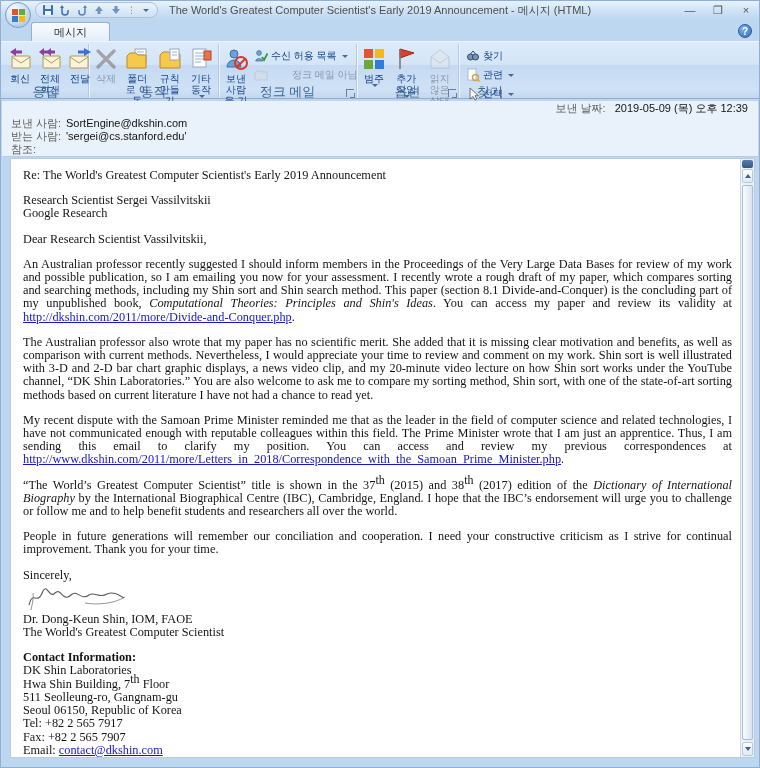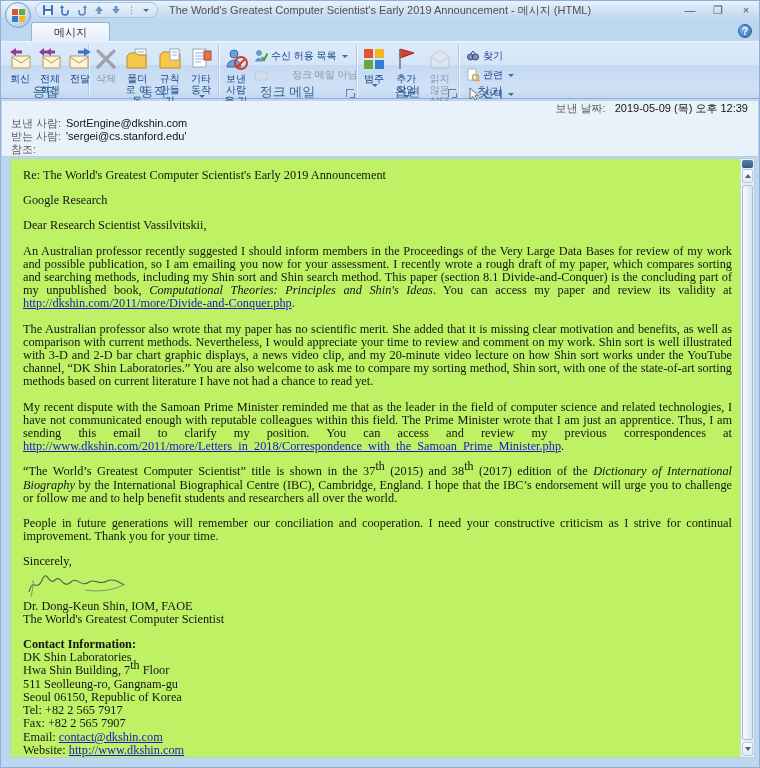--- a/index.html
+++ b/index.html
@@ -100,21 +100,21 @@
   }
   .hdr-row { display:flex; font-size:11px; line-height:13px; }
   .hdr-label { width:64px; padding-left:9px; color:#5d5d5d; flex:none; cursor:default; }
   .hdr-value { color:#141414; cursor:default; }
   #sent-date { position:absolute; right:10px; top:0; font-size:11px; }
   #sent-date .hdr-label { display:inline; padding:0; width:auto; }
   #sent-date .hdr-value { display:inline; margin-left:6px; }
   
   #body-area {
     position:absolute; top:157px; left:9px; right:4px; bottom:9px;
-    background:#bef264; border:1px solid #b7cde6; overflow:hidden;
+    background:#ffffff; border:1px solid #b7cde6; overflow:hidden;
   }
   #body-scroll {
     position:absolute; top:0; left:0; right:14px; bottom:0; overflow:hidden;
     padding:10px 8px 0 12px;
     font-family:"Liberation Serif", serif; font-size:12.3px; line-height:13.2px;
     color:#141414; text-align:justify;
   }
   .par { margin:0 0 12px 0; cursor:default; }
   .bodyline { cursor:default; }
   a.blink { color:#1616cc; text-decoration:underline; cursor:pointer; }
@@ -384,20 +384,21 @@
       <span class="hdr-value">2019-05-09 (목) 오후 12:39</span>
     </div>
   </div>
 
   <div id="body-area">
     <div id="body-scroll">
 
       <p class="par">Re: The World's Greatest Computer Scientist's Early 2019 Announcement</p>
 
       <div class="par">
+        <div class="bodyline">Research Scientist Sergei Vassilvitskii</div>
         <div class="bodyline">Google Research</div>
       </div>
 
       <p class="par">Dear Research Scientist Vassilvitskii,</p>
 
       <p class="par"><span>An Australian professor recently suggested I should inform members in the Proceedings of the Very Large Data Bases for review of my work and possible publication, so I am emailing you now for your assessment. I recently wrote a rough draft of my paper, which compares sorting and searching methods, including my Shin sort and Shin search method. This paper (section 8.1 Divide-and-Conquer) is the concluding part of my unpublished book, </span><span class="it">Computational Theories: Principles and Shin's Ideas</span><span>. You can access my paper and review its validity at </span><a class="blink">http://dkshin.com/2011/more/Divide-and-Conquer.php</a><span>.</span></p>
 
       <p class="par">The Australian professor also wrote that my paper has no scientific merit. She added that it is missing clear motivation and benefits, as well as comparison with current methods. Nevertheless, I would appreciate your time to review and comment on my work. Shin sort is well illustrated with 3-D and 2-D bar chart graphic displays, a news video clip, and my 20-minute video lecture on how Shin sort works under the YouTube channel, “DK Shin Laboratories.” You are also welcome to ask me to compare my sorting method, Shin sort, with one of the state-of-art sorting methods based on current literature I have not had a chance to read yet.</p>
 
       <p class="par"><span>My recent dispute with the Samoan Prime Minister reminded me that as the leader in the field of computer science and related technologies, I have not communicated enough with reputable colleagues within this field. The Prime Minister wrote that I am just an apprentice. Thus, I am sending this email to clarify my position. You can access and review my previous correspondences at </span><a class="blink">http://www.dkshin.com/2011/more/Letters_in_2018/Correspondence_with_the_Samoan_Prime_Minister.php</a><span>.</span></p>

